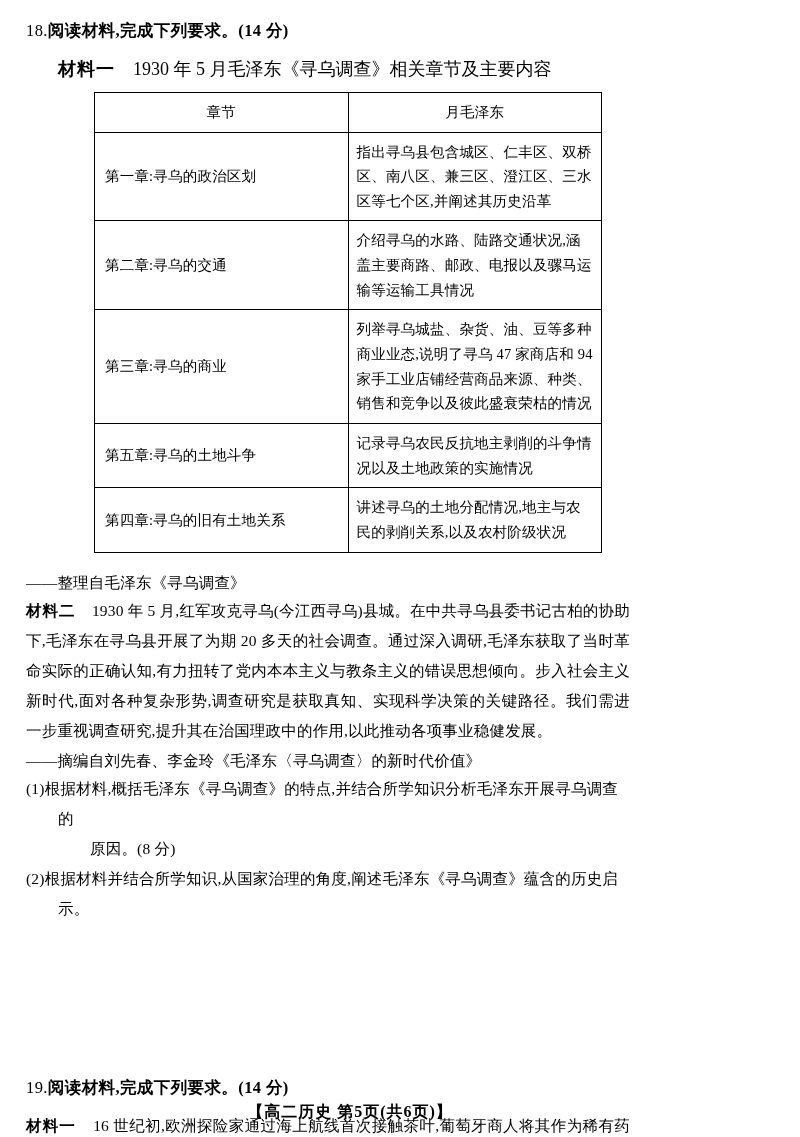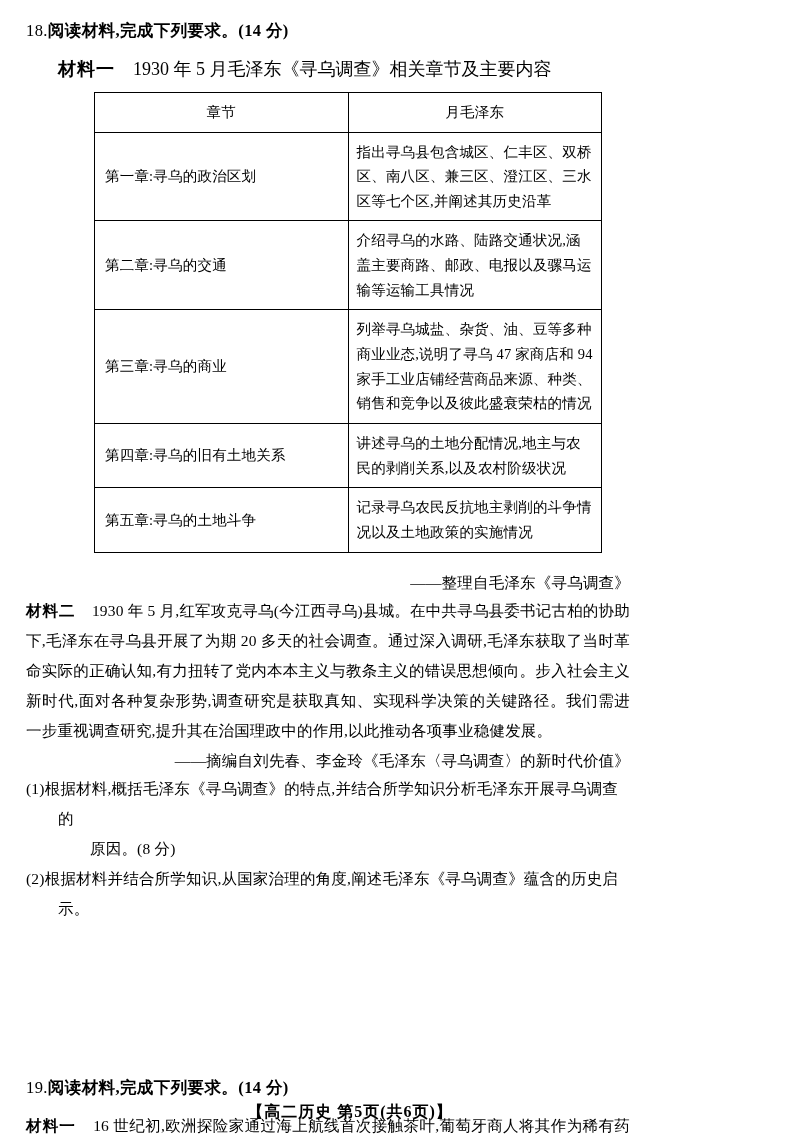--- a/index.html
+++ b/index.html
@@ -50,21 +50,21 @@
   .para {
     font-size: 15.5px;
     line-height: 1.95;
     text-align: justify;
     text-justify: inter-ideograph;
     margin: 0;
     letter-spacing: 0.2px;
   }
   .source {
     font-size: 15.5px;
-    text-align: right;
+    text-align: left;
     margin: 4px 0 2px 0;
     letter-spacing: 0.2px;
   }
   .sub-q {
     font-size: 15.5px;
     line-height: 1.95;
     margin: 0;
     padding-left: 32px;
     text-indent: -32px;
     letter-spacing: 0.2px;
@@ -157,26 +157,26 @@
             </tr>
             <tr>
               <td class="ch">第二章:寻乌的交通</td>
               <td class="body">介绍寻乌的水路、陆路交通状况,涵盖主要商路、邮政、电报以及骡马运输等运输工具情况</td>
             </tr>
             <tr>
               <td class="ch">第三章:寻乌的商业</td>
               <td class="body">列举寻乌城盐、杂货、油、豆等多种商业业态,说明了寻乌 47 家商店和 94 家手工业店铺经营商品来源、种类、销售和竞争以及彼此盛衰荣枯的情况</td>
             </tr>
             <tr>
+              <td class="ch">第五章:寻乌的土地斗争</td>
+              <td class="body">记录寻乌农民反抗地主剥削的斗争情况以及土地政策的实施情况</td>
+            </tr>
+            <tr>
               <td class="ch">第四章:寻乌的旧有土地关系</td>
               <td class="body">讲述寻乌的土地分配情况,地主与农民的剥削关系,以及农村阶级状况</td>
-            </tr>
-            <tr>
-              <td class="ch">第五章:寻乌的土地斗争</td>
-              <td class="body">记录寻乌农民反抗地主剥削的斗争情况以及土地政策的实施情况</td>
             </tr>
           </tbody>
         </table>
       </div>
 
       <div class="gap-m"></div>
 
       <p class="source">——整理自毛泽东《寻乌调查》</p>
 
       <p class="para">

